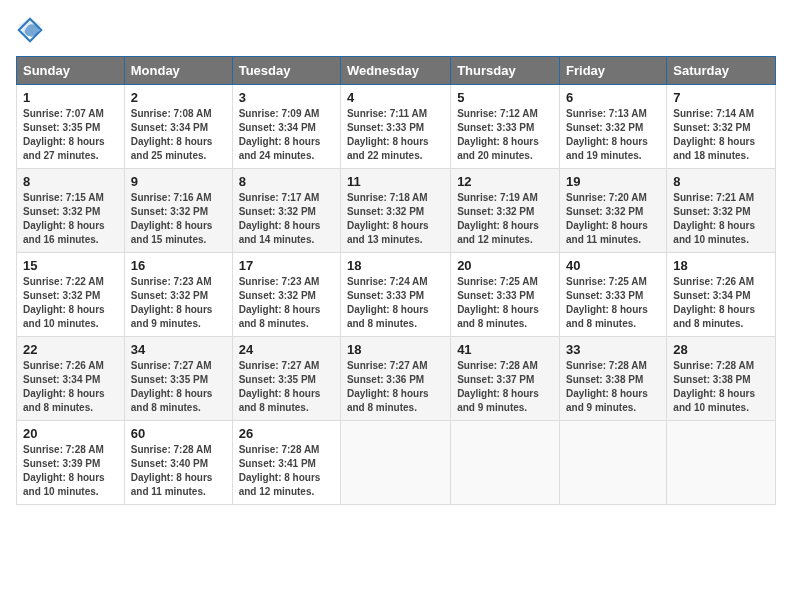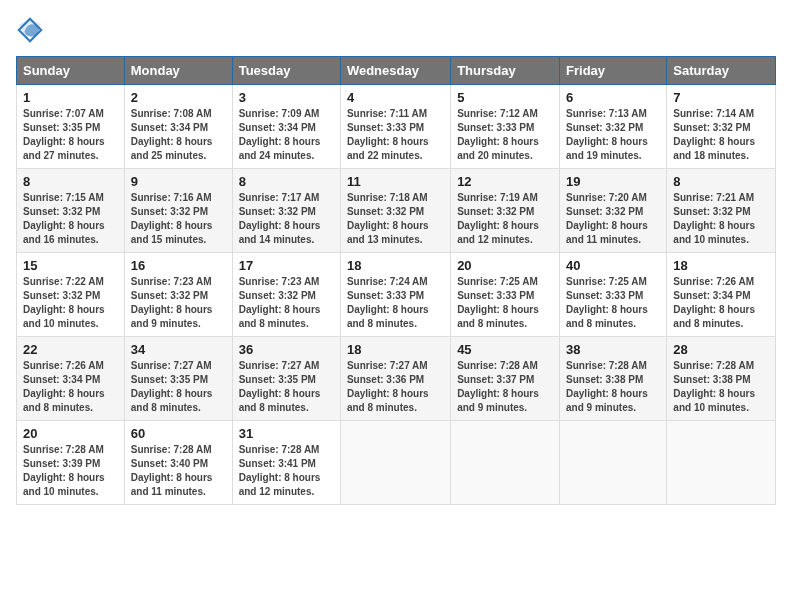--- a/index.html
+++ b/index.html
@@ -217,51 +217,51 @@
       <tr>
         <td>
           <span class="day-num">22</span>
           <div class="day-info">Sunrise: 7:26 AM<br>Sunset: 3:34 PM<br>Daylight: 8 hours and 8 minutes.</div>
         </td>
         <td>
           <span class="day-num">34</span>
           <div class="day-info">Sunrise: 7:27 AM<br>Sunset: 3:35 PM<br>Daylight: 8 hours and 8 minutes.</div>
         </td>
         <td>
-          <span class="day-num">36</span>
+          <span class="day-num">24</span>
           <div class="day-info">Sunrise: 7:27 AM<br>Sunset: 3:35 PM<br>Daylight: 8 hours and 8 minutes.</div>
         </td>
         <td>
           <span class="day-num">18</span>
           <div class="day-info">Sunrise: 7:27 AM<br>Sunset: 3:36 PM<br>Daylight: 8 hours and 8 minutes.</div>
         </td>
         <td>
-          <span class="day-num">45</span>
+          <span class="day-num">41</span>
           <div class="day-info">Sunrise: 7:28 AM<br>Sunset: 3:37 PM<br>Daylight: 8 hours and 9 minutes.</div>
         </td>
         <td>
-          <span class="day-num">38</span>
+          <span class="day-num">33</span>
           <div class="day-info">Sunrise: 7:28 AM<br>Sunset: 3:38 PM<br>Daylight: 8 hours and 9 minutes.</div>
         </td>
         <td>
           <span class="day-num">28</span>
           <div class="day-info">Sunrise: 7:28 AM<br>Sunset: 3:38 PM<br>Daylight: 8 hours and 10 minutes.</div>
         </td>
       </tr>
       <tr>
         <td>
           <span class="day-num">20</span>
           <div class="day-info">Sunrise: 7:28 AM<br>Sunset: 3:39 PM<br>Daylight: 8 hours and 10 minutes.</div>
         </td>
         <td>
           <span class="day-num">60</span>
           <div class="day-info">Sunrise: 7:28 AM<br>Sunset: 3:40 PM<br>Daylight: 8 hours and 11 minutes.</div>
         </td>
         <td>
-          <span class="day-num">31</span>
+          <span class="day-num">26</span>
           <div class="day-info">Sunrise: 7:28 AM<br>Sunset: 3:41 PM<br>Daylight: 8 hours and 12 minutes.</div>
         </td>
         <td class="empty-cell"></td>
         <td class="empty-cell"></td>
         <td class="empty-cell"></td>
         <td class="empty-cell"></td>
       </tr>
     </tbody>
 </table>
 

